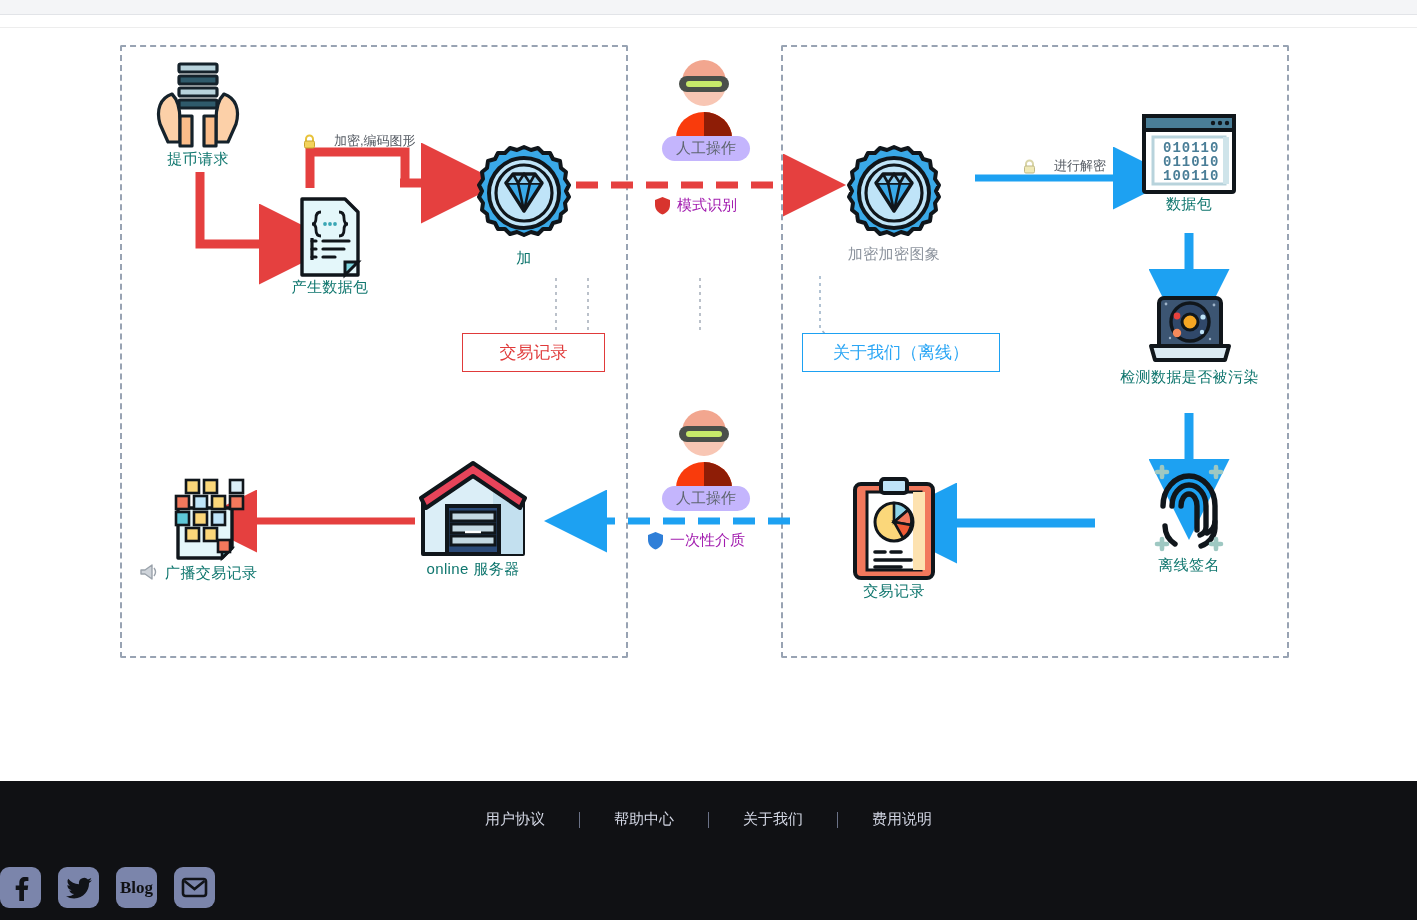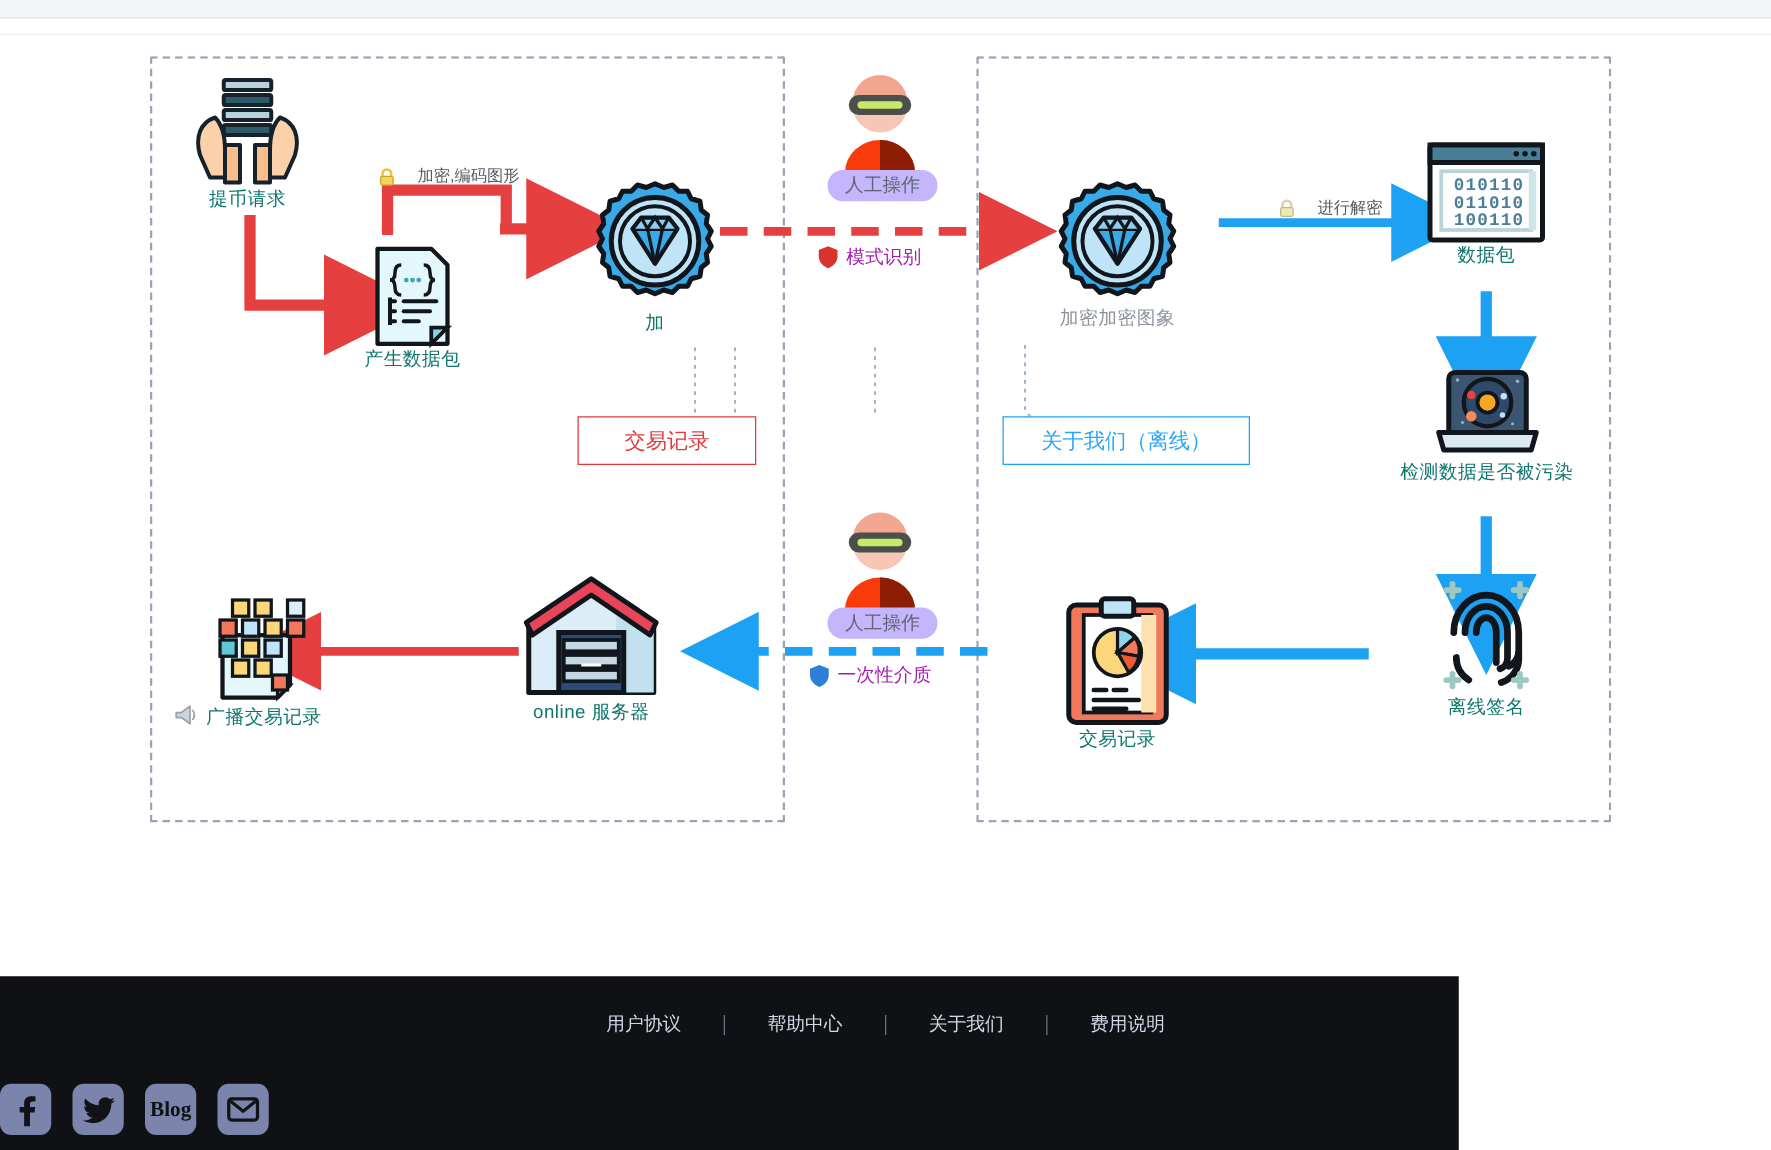--- a/index.html
+++ b/index.html
@@ -63,21 +63,21 @@
   
   .chip{
     position:absolute;background:#c4b5fd;color:#5f6670;
     border-radius:16px;font-size:15px;padding:3px 14px;white-space:nowrap;
   }
 
   svg{overflow:visible;}
 
   
   .footer{
-    position:absolute;left:0;top:781px;width:1167px;height:139px;
+    position:absolute;left:0;top:781px;width:1417px;height:139px;
     background:#101114;
   }
   .flinks{
     position:absolute;left:0;top:29px;width:1417px;
     display:flex;align-items:center;justify-content:center;
     font-size:15px;color:#cfd3e0;
   }
   .flink{padding:0 34px;color:#d3d7e4;text-decoration:none;cursor:pointer;}
   .fsep{width:1px;height:16px;background:#6b7287;}
   .fsocial{

